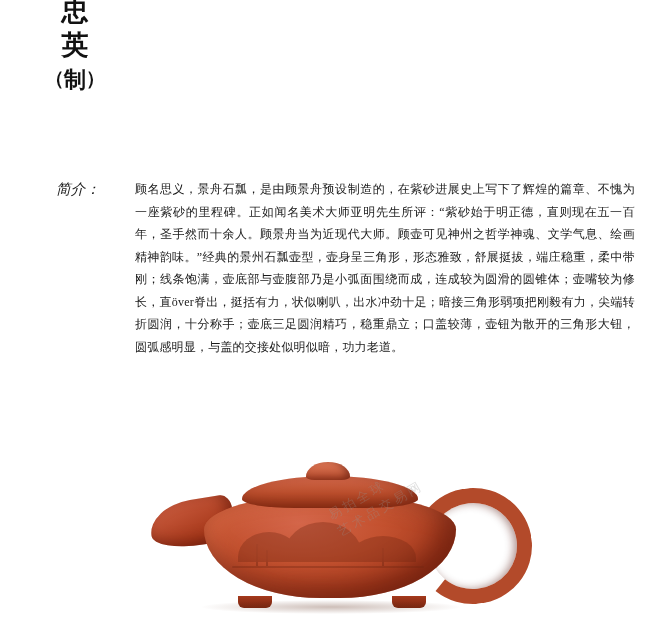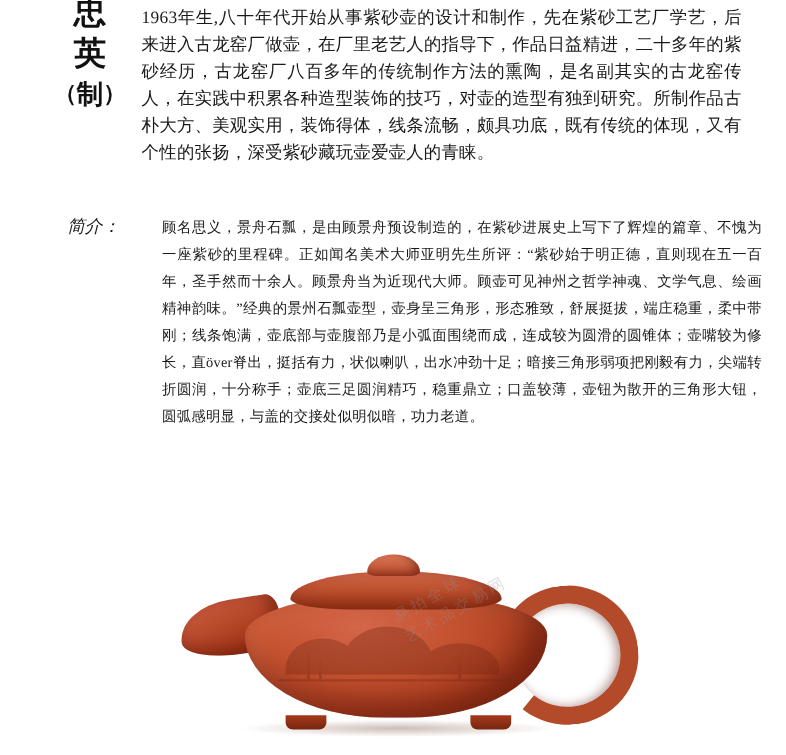--- a/index.html
+++ b/index.html
@@ -230,21 +230,20 @@
 <body>
 
 <div class="page">
 
   <div class="seal-col">
     <span class="ch">忠</span>
     <span class="ch">英</span>
     <span class="ch bracketed"><span class="paren">（</span><span>制</span><span class="paren">）</span></span>
   </div>
 
-  <div class="bio">1963年生,八十年代开始从事紫砂壶的设计和制作，先在紫砂工艺厂学艺，后来进入古龙窑厂做壶，在厂里老艺人的指导下，作品日益精进，二十多年的紫砂经历，古龙窑厂八百多年的传统制作方法的熏陶，是名副其实的古龙窑传人，在实践中积累各种造型装饰的技巧，对壶的造型有独到研究。所制作品古朴大方、美观实用，装饰得体，线条流畅，颇具功底，既有传统的体现，又有个性的张扬，深受紫砂藏玩壶爱壶人的青睐。</div>
 
   <div class="intro-label">简介：</div>
   <div class="intro-body">顾名思义，景舟石瓢，是由顾景舟预设制造的，在紫砂进展史上写下了辉煌的篇章、不愧为一座紫砂的里程碑。正如闻名美术大师亚明先生所评：“紫砂始于明正德，直则现在五一百年，圣手然而十余人。顾景舟当为近现代大师。顾壶可见神州之哲学神魂、文学气息、绘画精神韵味。”经典的景州石瓢壶型，壶身呈三角形，形态雅致，舒展挺拔，端庄稳重，柔中带刚；线条饱满，壶底部与壶腹部乃是小弧面围绕而成，连成较为圆滑的圆锥体；壶嘴较为修长，直över脊出，挺括有力，状似喇叭，出水冲劲十足；暗接三角形弱项把刚毅有力，尖端转折圆润，十分称手；壶底三足圆润精巧，稳重鼎立；口盖较薄，壶钮为散开的三角形大钮，圆弧感明显，与盖的交接处似明似暗，功力老道。</div>
 
   <div class="photo">
     <div class="teapot-wrap">
       <div class="pot-handle"></div>
       <div class="pot-spout"></div>
       <div class="pot-body">
         <div class="pot-engrave">

